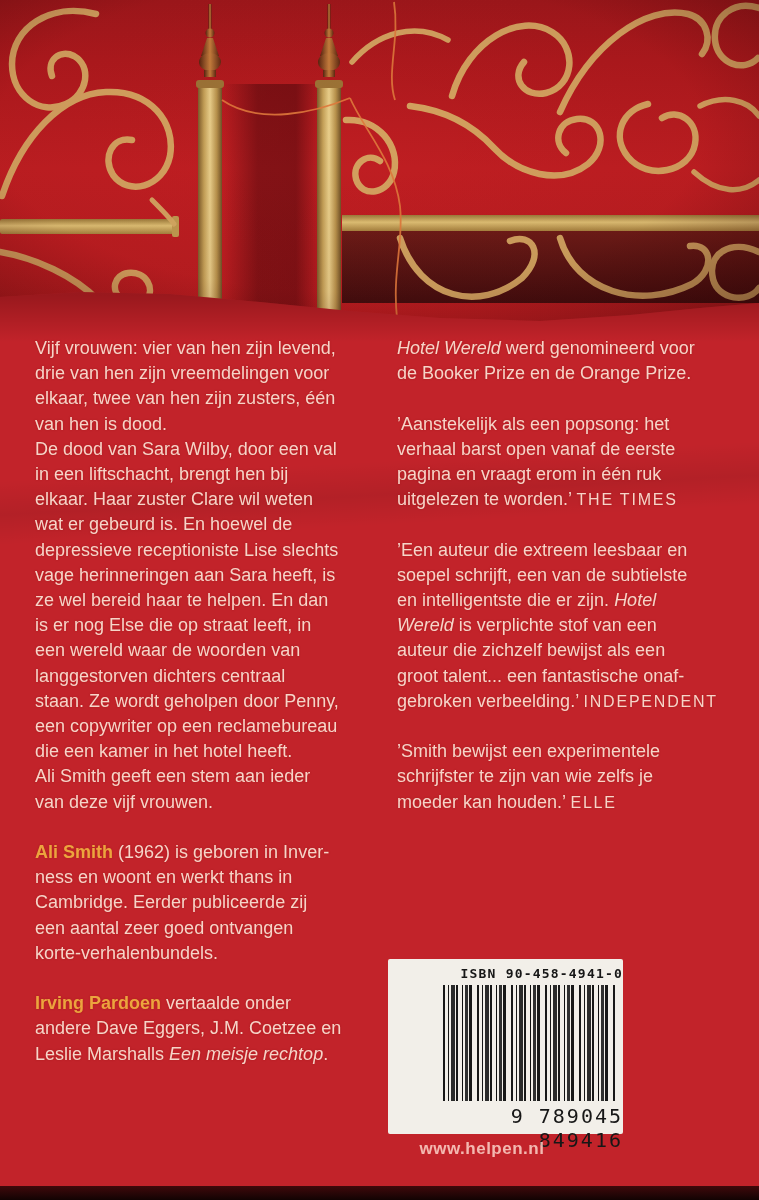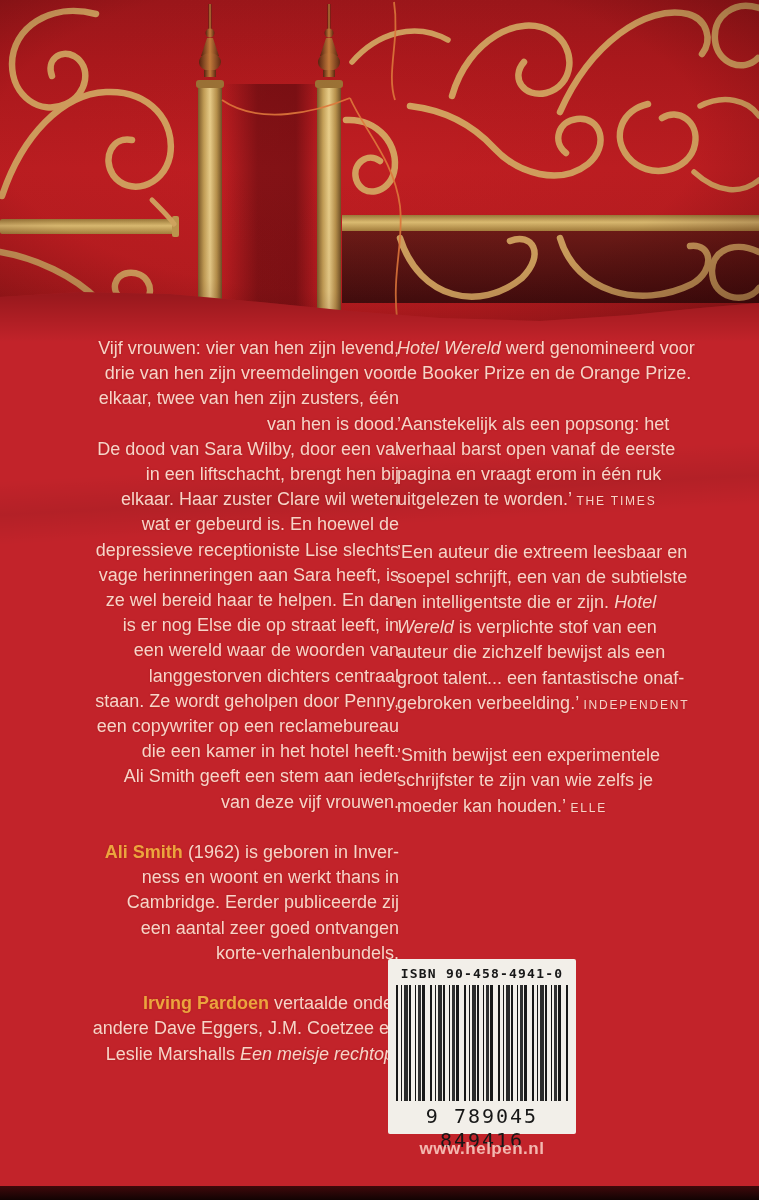--- a/index.html
+++ b/index.html
@@ -16,29 +16,29 @@
       linear-gradient(180deg,#c2232a,#c2232a);
     clip-path:polygon(0px 297px,80px 292px,170px 294px,260px 302px,350px 311px,440px 318px,540px 321px,630px 315px,700px 308px,759px 303px,759px 1200px,0px 1200px);
   }
   .crease{
     position:absolute;left:0;top:420px;width:759px;height:150px;pointer-events:none;
     background:linear-gradient(177deg, rgba(0,0,0,0) 32%, rgba(0,0,0,0.08) 50%, rgba(0,0,0,0) 66%);
   }
   .col{position:absolute;color:#f7d4c8;font-size:18px;line-height:25.2px;
        text-shadow:0 0 2px rgba(140,20,16,0.45);}
   .col p{margin:0 0 25.2px 0;white-space:pre;}
-  .col-left{left:46px;top:336px;width:353px;text-align:right;}
+  .col-left{left:35px;top:336px;width:353px;}
   .col-right{left:397px;top:336px;width:360px;}
   .gold{color:#eca43e;font-weight:bold;}
   .em{font-style:italic;}
-  .src{font-size:12px;letter-spacing:1.8px;}
+  .src{font-size:16px;letter-spacing:1.8px;}
   .barcode-box{
     position:absolute;left:388px;top:959px;width:188px;height:175px;
-    background:#f2efe9;border-radius:2px;text-align:center;
-    font-family:"DejaVu Sans Mono","Liberation Mono",monospace;color:#171717;
+    background:#f2efe9;border-radius:2px;text-align:right;
+    font-family:"DejaVu Sans Mono","Liberation Mono",monospace;color:#171717;padding-left:47px;
   }
   .isbn{margin-top:7px;font-size:13px;font-weight:bold;letter-spacing:1.2px;}
   .bars{
     width:172px;height:116px;margin:4px auto 0 auto;
     background:repeating-linear-gradient(90deg,
       #181818 0 2px,#f2efe9 2px 5px,
       #181818 5px 6px,#f2efe9 6px 8px,
       #2a2a2a 8px 12px,#f2efe9 12px 13px,
       #181818 13px 15px,#f2efe9 15px 19px,
       #101010 19px 20px,#f2efe9 20px 22px,

